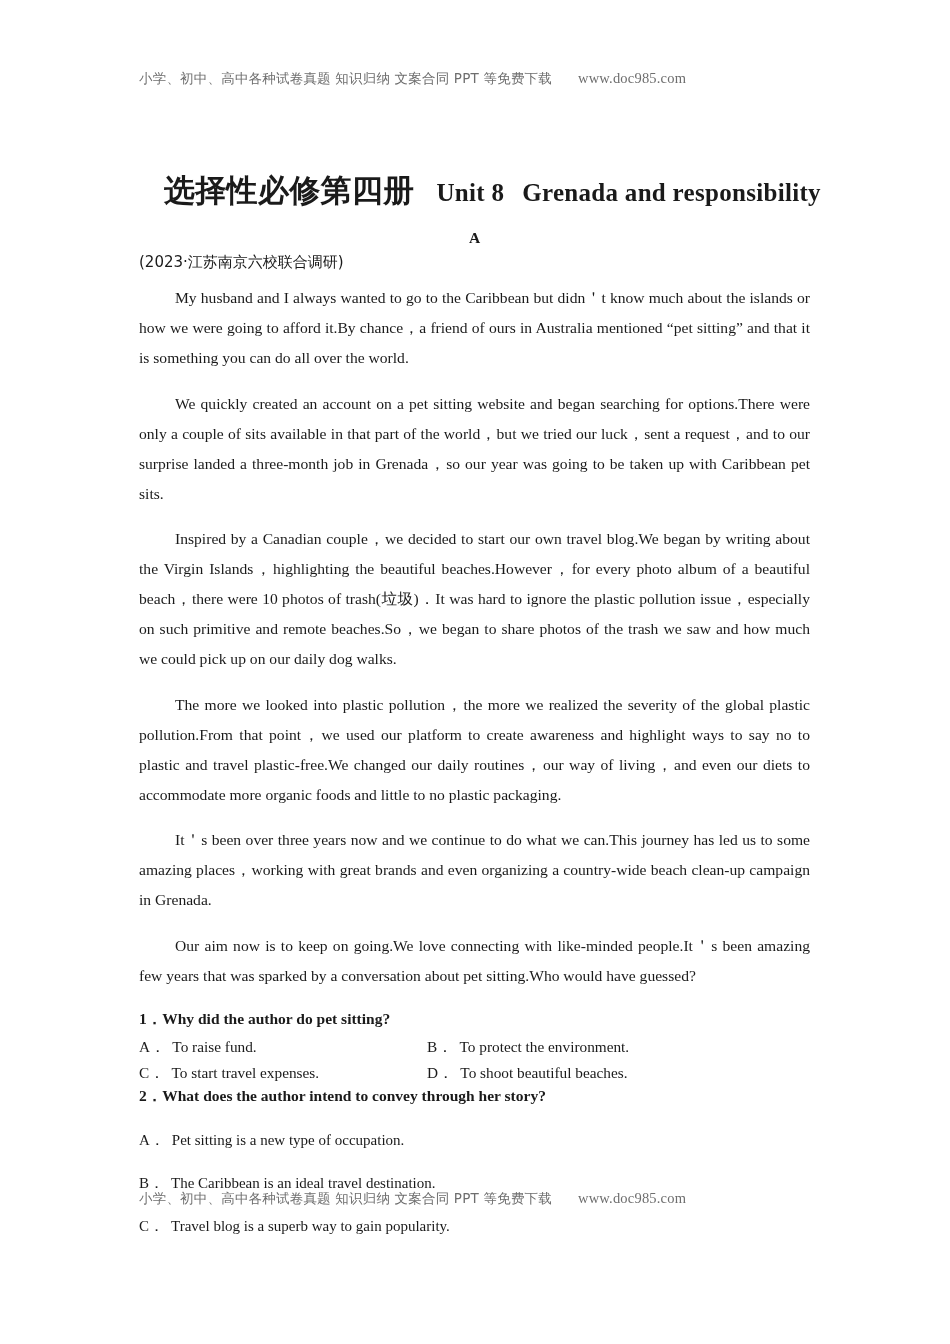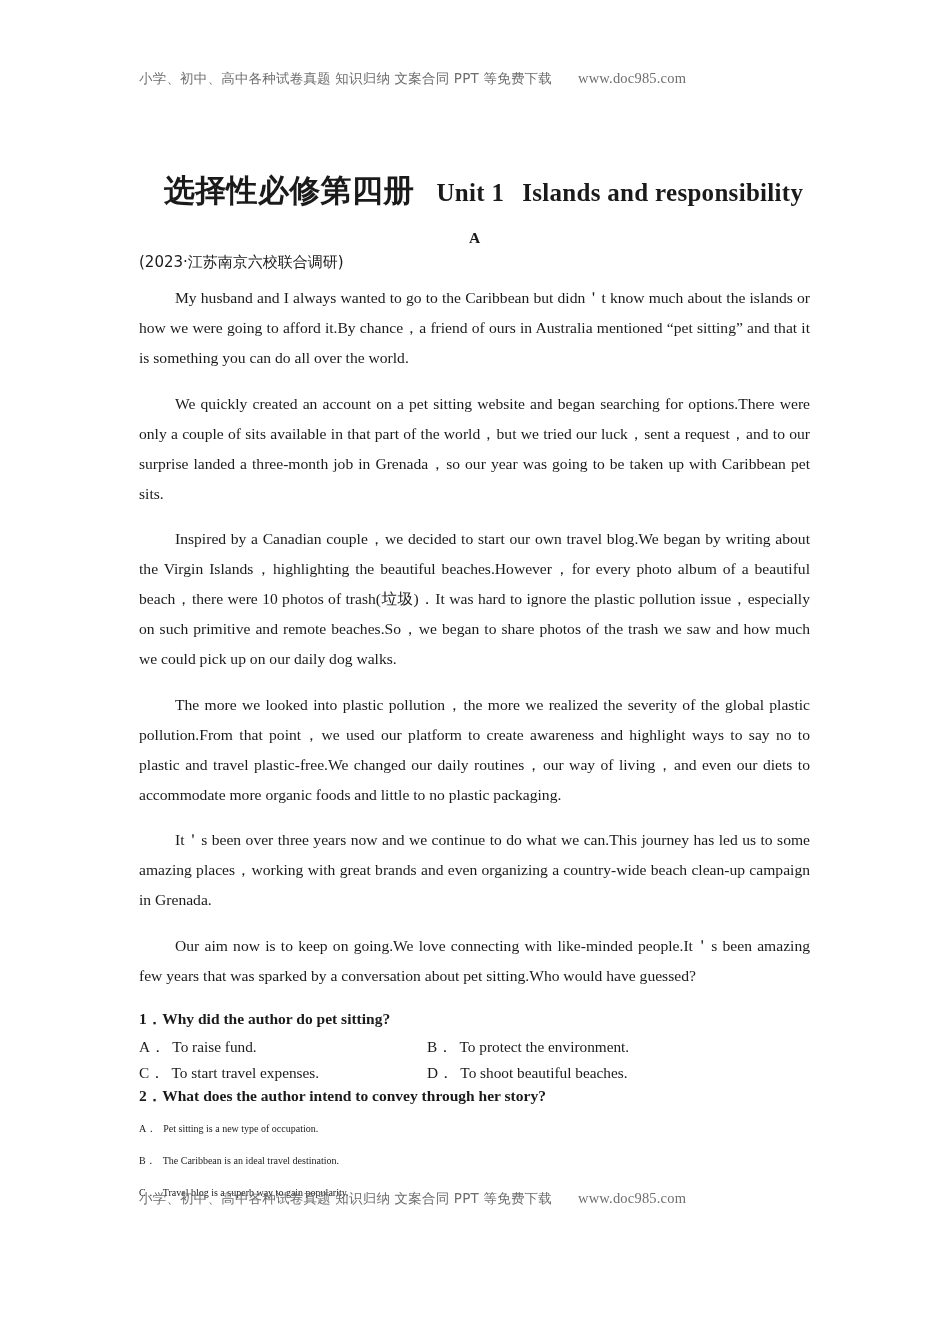--- a/index.html
+++ b/index.html
@@ -112,38 +112,38 @@
   .opt-cell {
     width: 288px;
     flex: 0 0 288px;
   }
   .opt-cell.wide { flex: 1 1 auto; width: auto; }
   .opt-label { display: inline; }
   .opt-text { display: inline; padding-left: 7px; }
 
   .options-one-col { margin-top: 5px; }
   .opt-single {
-    margin-top: 10px;
-    font-size: 10px;
+    margin-top: 21px;
+    font-size: 15px;
     line-height: 22px;
   }
 </style>
 </head>
 <body>
 
 <div class="page">
 
   <div class="watermark wm-header">
     <span class="wm-cn">小学、初中、高中各种试卷真题  知识归纳  文案合同  PPT 等免费下载</span><span class="wm-gap"></span><span>www.doc985.com</span>
   </div>
 
   <div class="content">
 
     <div class="doc-title">
-      <span class="t-cn">选择性必修第四册</span><span class="title-gap"></span><span>Unit 1</span><span class="title-gap-sm"></span><span>Islands and responsibility</span>
+      <span class="t-cn">选择性必修第四册</span><span class="title-gap"></span><span>Unit 8</span><span class="title-gap-sm"></span><span>Grenada and responsibility</span>
     </div>
 
 
     <div class="passage-letter">A</div>
 
     <div class="source-line">
       <span class="src-cn">(2023·江苏南京六校联合调研)</span>
     </div>
 
     <div>

